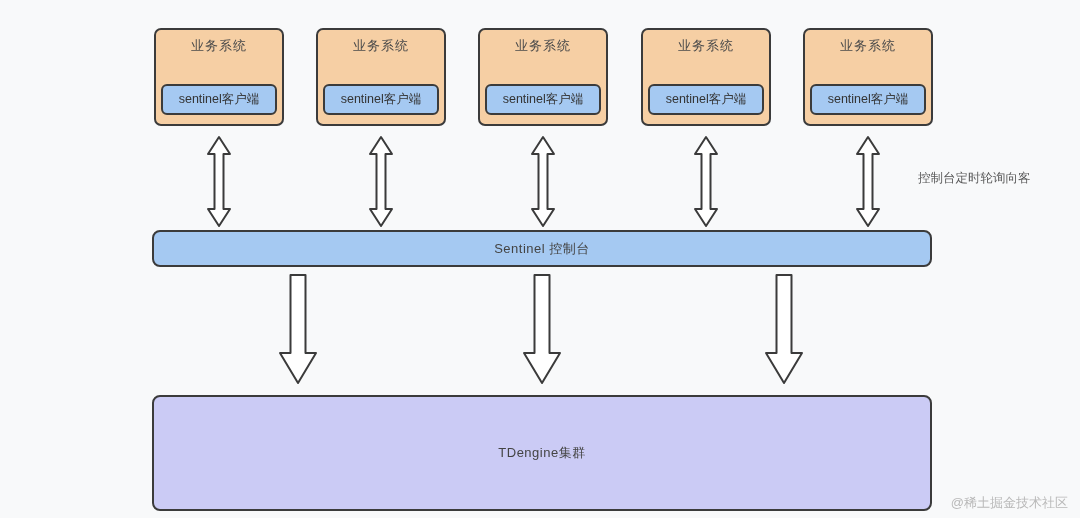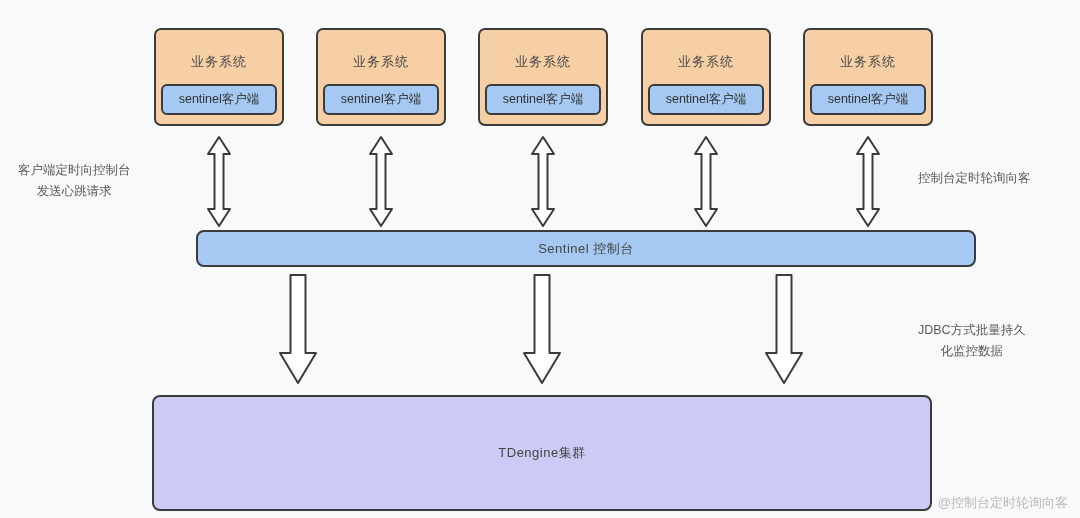--- a/index.html
+++ b/index.html
@@ -33,21 +33,21 @@
     display: flex;
     flex-direction: column;
     align-items: center;
     justify-content: flex-end;
     padding-bottom: 9px;
   }
   .biz-title {
     font-size: 13px;
     color: #4a4a4a;
     letter-spacing: 1px;
-    margin-bottom: 13px;
+    margin-bottom: 29px;
     white-space: nowrap;
   }
   .sentinel-pill {
     width: 116px;
     height: 31px;
     background: #a5c9f2;
     border: 2px solid #3b3b3b;
     border-radius: 6px;
     box-sizing: border-box;
     display: flex;
@@ -76,21 +76,20 @@
     align-items: center;
     justify-content: center;
     font-size: 13px;
     color: #444;
     letter-spacing: 0.5px;
   }
   #console-bar {
     top: 230px;
     height: 37px;
     background: #a5c9f2;
-    margin-left: 44px;
   }
   #tdengine-bar {
     top: 395px;
     height: 116px;
     background: #cbcbf5;
   }
 
   
   .side-label {
     position: absolute;
@@ -163,24 +162,20 @@
     <svg width="28" height="93" viewBox="0 0 28 93">
       <polygon points="14,2 25,19 18.5,19 18.5,74 25,74 14,91 3,74 9.5,74 9.5,19 3,19" fill="#ffffff" stroke="#3b3b3b" stroke-width="2" stroke-linejoin="round"></polygon>
     </svg>
   </div>
   <div class="arrow" style="left:854px; top:135px;">
     <svg width="28" height="93" viewBox="0 0 28 93">
       <polygon points="14,2 25,19 18.5,19 18.5,74 25,74 14,91 3,74 9.5,74 9.5,19 3,19" fill="#ffffff" stroke="#3b3b3b" stroke-width="2" stroke-linejoin="round"></polygon>
     </svg>
   </div>
 
-  <div class="side-label" id="label-heartbeat">
-    <div>客户端定时向控制台</div>
-    <div>发送心跳请求</div>
-  </div>
 
   <div class="side-label" id="label-poll">
     <div>控制台定时轮询向客</div>
   </div>
 
   <div class="bar" id="console-bar">
     <span>Sentinel 控制台</span>
   </div>
 
   <div class="arrow" style="left:277px; top:273px;">
@@ -192,24 +187,20 @@
     <svg width="42" height="112" viewBox="0 0 42 112">
       <polygon points="21,110 3,80 13.5,80 13.5,2 28.5,2 28.5,80 39,80" fill="#ffffff" stroke="#3b3b3b" stroke-width="2" stroke-linejoin="round"></polygon>
     </svg>
   </div>
   <div class="arrow" style="left:763px; top:273px;">
     <svg width="42" height="112" viewBox="0 0 42 112">
       <polygon points="21,110 3,80 13.5,80 13.5,2 28.5,2 28.5,80 39,80" fill="#ffffff" stroke="#3b3b3b" stroke-width="2" stroke-linejoin="round"></polygon>
     </svg>
   </div>
 
-  <div class="side-label" id="label-jdbc">
-    <div>JDBC方式批量持久</div>
-    <div>化监控数据</div>
-  </div>
 
   <div class="bar" id="tdengine-bar">
     <span>TDengine集群</span>
   </div>
 
-  <div id="watermark">@控制台定时轮询向客</div>
+  <div id="watermark">@稀土掘金技术社区</div>
 
 </div>
 
 </body></html>

